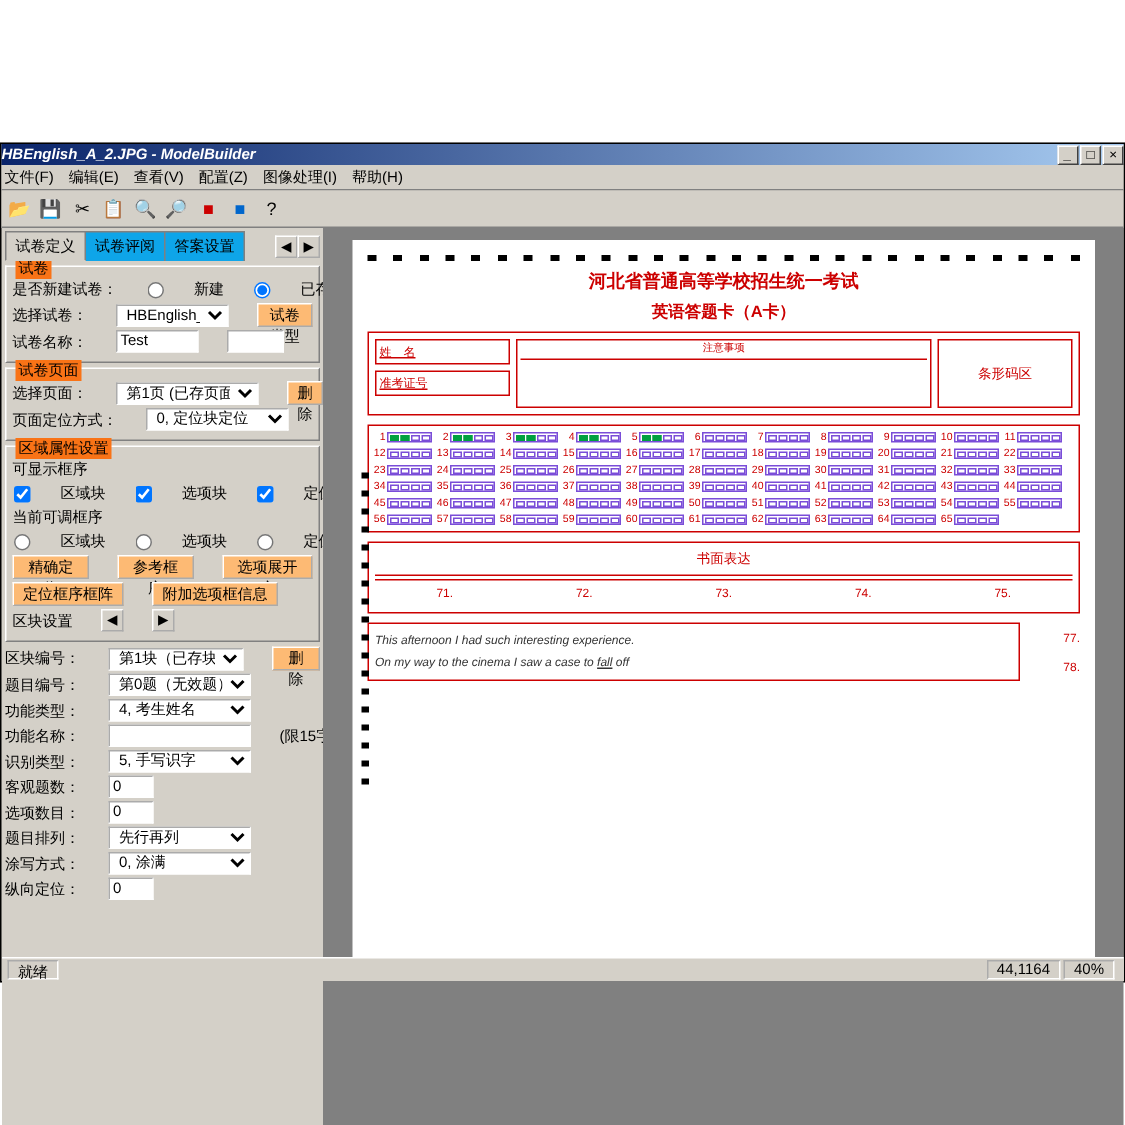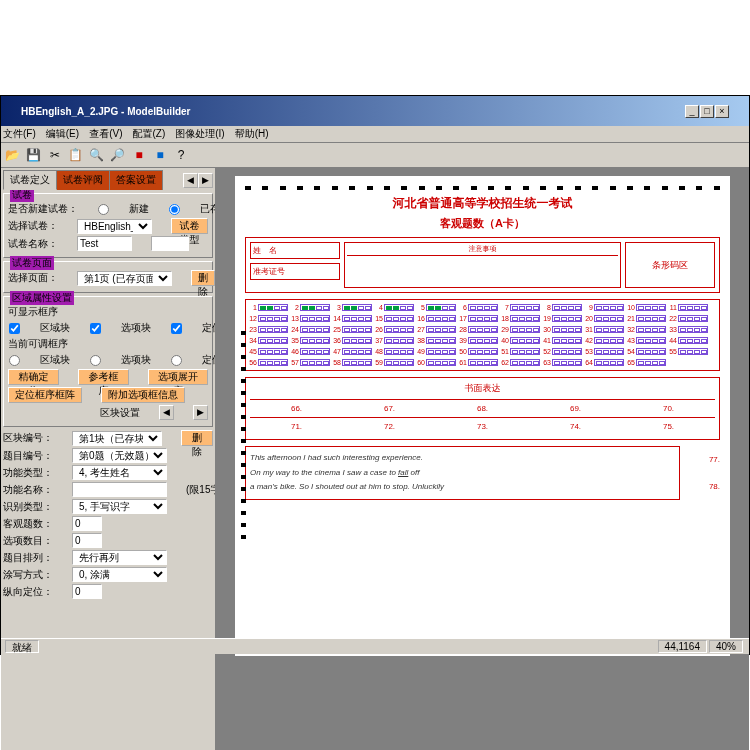--- a/index.html
+++ b/index.html
@@ -1,50 +1,50 @@
 <!DOCTYPE html>
 <html><head>
 <meta charset="utf-8">
 <style>
 * { box-sizing: border-box; margin: 0; padding: 0; font-family: "SimSun", "Microsoft YaHei", sans-serif; }
 body { background: #fff; width: 750px; height: 750px; overflow: hidden; }
 .window { width: 750px; height: 560px; background: #d4d0c8; border: 1px solid #000; position: relative; top: 95px; }
-.titlebar { background: linear-gradient(to right, #0a246a, #a6caf0); color: #fff; height: 30px; font-size: 10px; padding: 2px 20px; display: flex; justify-content: space-between; align-items: center; }
+.titlebar { background: linear-gradient(to right, #0a246a, #a6caf0); color: #fff; height: 14px; font-size: 10px; padding: 2px 0; display: flex; justify-content: space-between; align-items: center; font-style: italic; }
 .titlebar .title { font-weight: bold; }
 .winbtns { display: flex; gap: 1px; }
 .winbtn { width: 14px; height: 13px; background: #d4d0c8; border: 1px solid #fff; border-right-color: #404040; border-bottom-color: #404040; font-size: 9px; text-align: center; line-height: 11px; color: #000; cursor: default; }
 .menubar { background: #d4d0c8; font-size: 10px; padding: 1px 2px; display: flex; gap: 10px; border-bottom: 1px solid #808080; }
 .menubar span { cursor: default; }
 .toolbar { background: #d4d0c8; padding: 2px; display: flex; gap: 1px; border-bottom: 1px solid #808080; }
 .tbtn { width: 20px; height: 20px; border: 1px solid #d4d0c8; display: flex; align-items: center; justify-content: center; font-size: 12px; cursor: default; }
 .body { display: flex; height: 644px; }
 .sidebar { width: 215px; background: #d4d0c8; border-right: 1px solid #808080; padding: 2px; overflow-y: auto; font-size: 10px; }
 .tabs { display: flex; font-size: 10px; }
-.tab { padding: 2px 6px; border: 1px solid #808080; background: #c2410c; border-bottom: none; margin-right: -1px; cursor: default; }
+.tab { padding: 2px 6px; border: 1px solid #808080; background: #0ea5e9; border-bottom: none; margin-right: -1px; cursor: default; }
 .tab.active { background: #d4d0c8; border-bottom: 1px solid #d4d0c8; position: relative; z-index: 1; }
 .gbox { border: 1px solid #808080; border-top-color: #fff; border-left-color: #fff; margin: 3px 0; padding: 6px 4px 4px; position: relative; }
-.gbox legend, .glabel { position: absolute; top: -6px; left: 6px; background: #a21caf; padding: 0 2px; font-size: 10px; }
+.gbox legend, .glabel { position: absolute; top: -6px; left: 6px; background: #f97316; padding: 0 2px; font-size: 10px; }
 .row { display: flex; align-items: center; margin: 2px 0; gap: 19px; font-size: 10px; }
 .row label { white-space: nowrap; }
 input[type="text"], select { font-size: 10px; border: 1px inset #fff; background: #fff; padding: 0 2px; height: 15px; }
 input[type="text"] { width: 65px; }
 select { width: 75px; }
 .btn { font-size: 10px; background: #fdba74; border: 1px outset #fff; padding: 0 6px; height: 16px; cursor: default; }
 input[type="radio"], input[type="checkbox"] { margin: 0 1px; width: 11px; height: 11px; }
 .navbtns { display: flex; margin-left: auto; gap: 0; }
 .navbtn { width: 15px; height: 15px; background: #d4d0c8; border: 1px outset #fff; font-size: 9px; text-align: center; line-height: 13px; cursor: default; }
 .preview { flex: 1; background: #808080; padding: 8px; overflow: auto; position: relative; }
 .sheet { background: #fff; width: 495px; min-height: 480px; margin: 0 auto; padding: 10px; font-size: 9px; position: relative; }
 .marks { display: flex; justify-content: space-between; margin-bottom: 5px; }
 .mark { width: 6px; height: 4px; background: #000; }
 .sheet-title { text-align: center; color: #c00; font-size: 12px; font-weight: bold; margin: 4px 0; }
 .sheet-sub { text-align: center; color: #c00; font-size: 11px; font-weight: bold; margin-bottom: 6px; }
 .info-area { border: 1px solid #c00; padding: 4px; display: flex; gap: 4px; margin-bottom: 6px; font-size: 8px; }
 .info-left { flex: 0 0 90px; display: flex; flex-direction: column; gap: 4px; }
-.info-cell { border: 1px solid #c00; padding: 2px; color: #c00; font-size: 8px; }
+.info-cell { border: 1px solid #c00; padding: 2px; color: #c00; font-size: 8px; text-decoration: underline; }
 .info-mid { flex: 1; border: 1px solid #c00; padding: 2px; color: #c00; font-size: 7px; line-height: 1.2; }
 .info-right { flex: 0 0 90px; border: 1px solid #c00; color: #c00; display: flex; align-items: center; justify-content: center; font-size: 9px; }
 .bubble-area { border: 1px solid #c00; padding: 4px 2px; margin-bottom: 6px; }
 .bubble-grid { display: flex; flex-wrap: wrap; gap: 4px 2px; }
 .bubble-block { display: flex; gap: 1px; }
 .qnum { font-size: 7px; color: #c00; width: 9px; text-align: right; }
 .bubbles { display: flex; gap: 0; border: 1px solid #7a4dd8; padding: 0; }
 .bub { width: 6px; height: 4px; border: 0.5px solid #7a4dd8; margin: 0.5px; }
 .bub.filled { background: #00a040; border-color: #00a040; }
 .side-marks { position: absolute; left: 6px; top: 155px; display: flex; flex-direction: column; gap: 8px; }
@@ -129,20 +129,24 @@
         </div>
       </div>
 
       <div class="gbox">
         <span class="glabel">试卷页面</span>
         <div class="row">
           <label>选择页面：</label>
           <select style="width:95px;"><option>第1页 (已存页面)</option></select>
           <button class="btn">删除</button>
         </div>
+        <div class="row">
+          <label>页面定位方式：</label>
+          <select style="width:95px;"><option>0, 定位块定位</option></select>
+        </div>
       </div>
 
       <div class="gbox">
         <span class="glabel">区域属性设置</span>
         <div class="row">
             <label>可显示框序</label>
           </div>
         <div class="row">
           <input type="checkbox" checked="" style="">
             <label>区域块</label>
@@ -166,21 +170,21 @@
         </div>
         <div class="row">
           <button class="btn">精确定位</button>
           <button class="btn">参考框序</button>
           <button class="btn">选项展开序</button>
         </div>
         <div class="row">
           <button class="btn">定位框序框阵</button>
           <button class="btn">附加选项框信息</button>
         </div>
-        <div class="row" style="justify-content:flex-end;">
+        <div class="row" style="justify-content:flex-start;">
           <label>区块设置</label>
           <div class="navbtn">◀</div>
           <div class="navbtn">▶</div>
         </div>
       </div>
 
       <div id="prop-rows">
           <div class="row">
             <label>区块编号：</label>
             <select style="width:90px;"><option>第1块（已存块）</option></select>
@@ -252,21 +256,21 @@
             <div class="mark"></div>
             <div class="mark"></div>
             <div class="mark"></div>
             <div class="mark"></div>
             <div class="mark"></div>
             <div class="mark"></div>
             <div class="mark"></div>
             <div class="mark"></div>
           </div>
         <div class="sheet-title">河北省普通高等学校招生统一考试</div>
-        <div class="sheet-sub">客观题数（A卡）</div>
+        <div class="sheet-sub">英语答题卡（A卡）</div>
         <div class="info-area">
           <div class="info-left">
             <div class="info-cell">姓　名</div>
             <div class="info-cell">准考证号</div>
           </div>
           <div class="info-mid">
             <div style="text-align:center;">注意事项</div>
             <div style="height:30px;border-top:0.5px solid #c00;margin-top:2px;"></div>
           </div>
           <div class="info-right">条形码区</div>
@@ -876,41 +880,33 @@
                   <div class="bub"></div>
                   <div class="bub"></div>
                   <div class="bub"></div>
                 </div>
               </div>
             </div>
         </div>
         <div class="essay-area">
           <div class="essay-title">书面表达</div>
           <div class="hrline"></div>
-          <div class="essay-row" id="essay-row-a">
-              <div>66.</div>
-              <div>67.</div>
-              <div>68.</div>
-              <div>69.</div>
-              <div>70.</div>
-            </div>
           <div class="hrline"></div>
           <div class="essay-row" id="essay-row-b">
               <div>71.</div>
               <div>72.</div>
               <div>73.</div>
               <div>74.</div>
               <div>75.</div>
             </div>
         </div>
         <div style="display:flex;gap:20px;">
           <div class="essay-text" style="flex:1;">
             <div>This afternoon I had such interesting experience.</div>
             <div><span style="text-decoration:none;">On my way to the cinema I saw a case to </span><span>fall</span><span style="text-decoration:none;"> off</span></div>
-            <div>a man's bike. So I shouted out at him to stop. Unluckily</div>
           </div>
           <div class="essay-num-col" style="width:20px;display:flex;flex-direction:column;justify-content:space-around;">
             <div>77.</div>
               <div>78.</div>
           </div>
         </div>
       </div>
     </div>
   </div>
 

